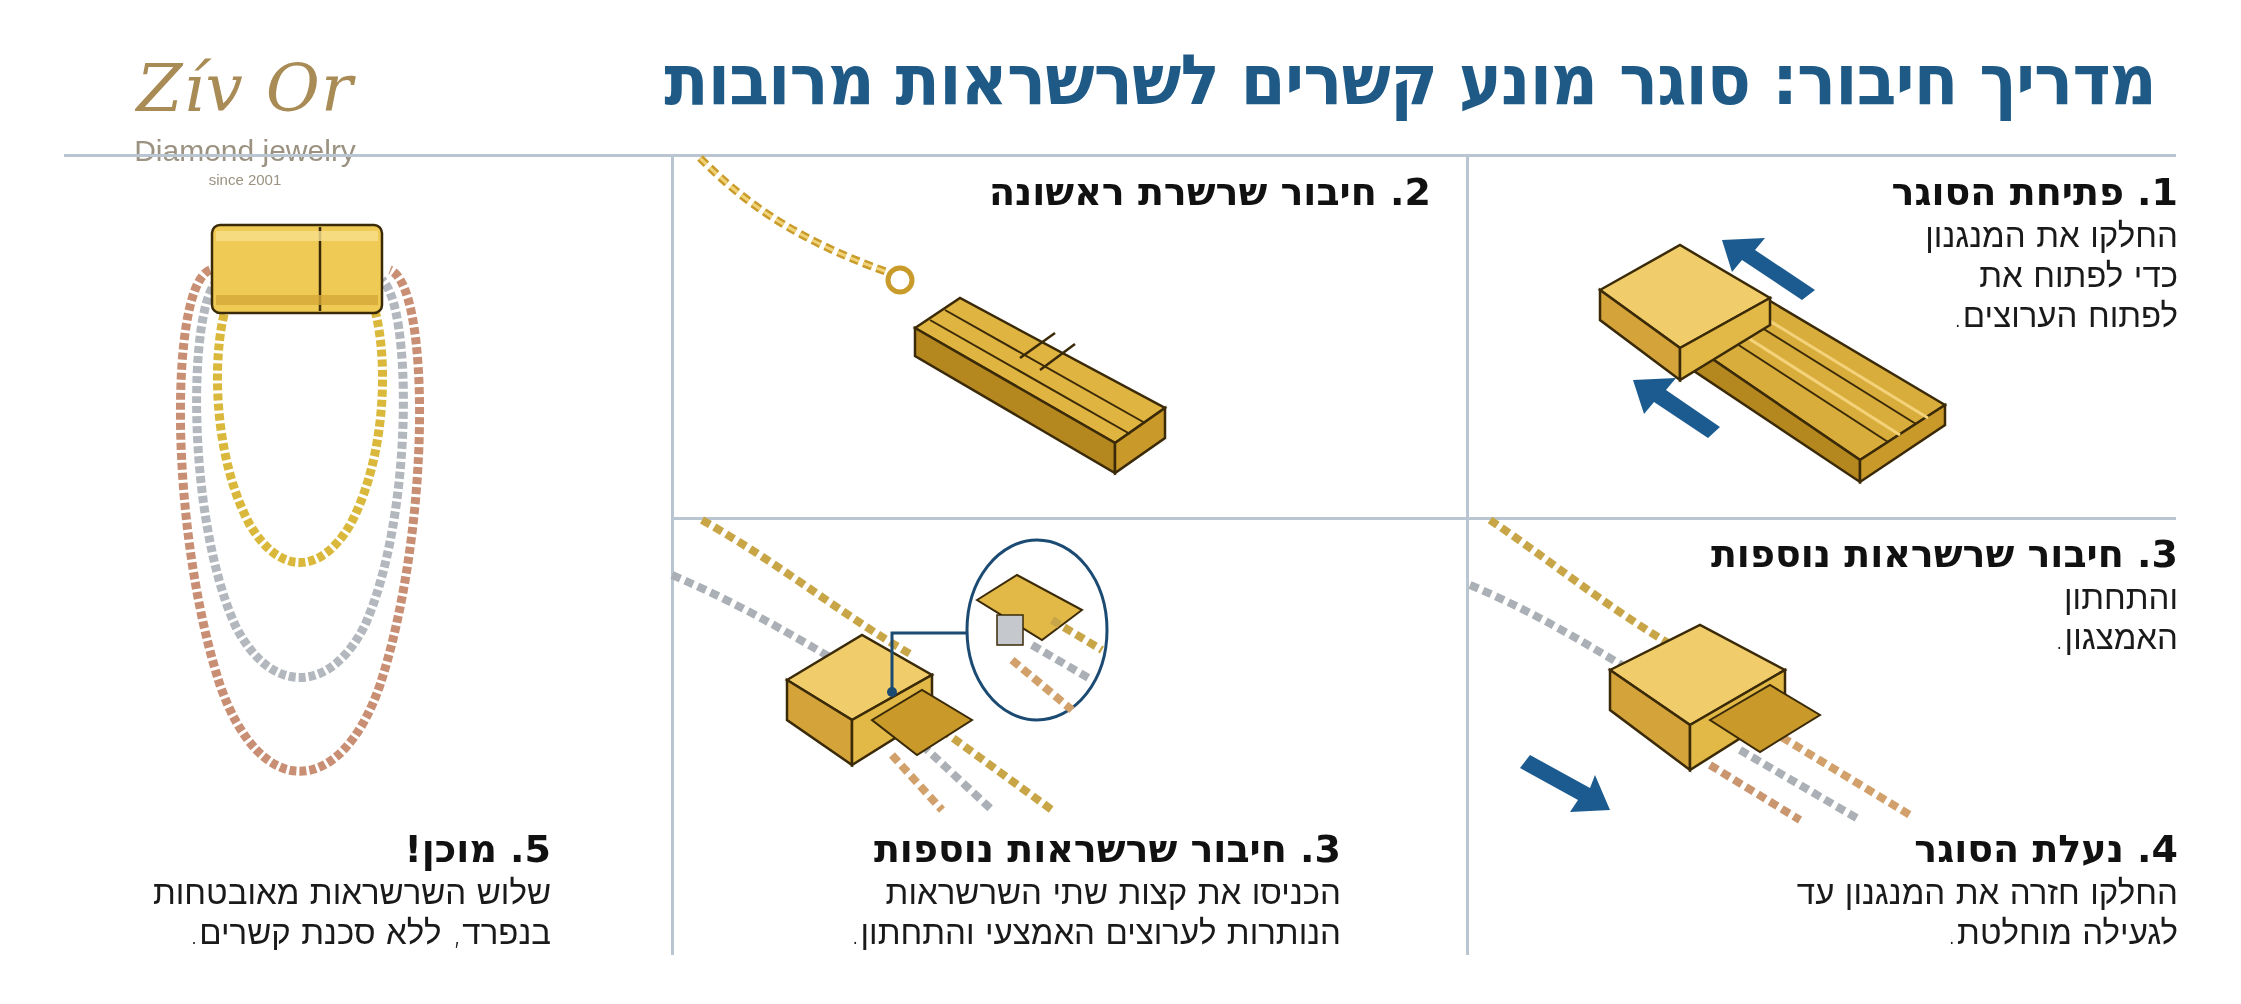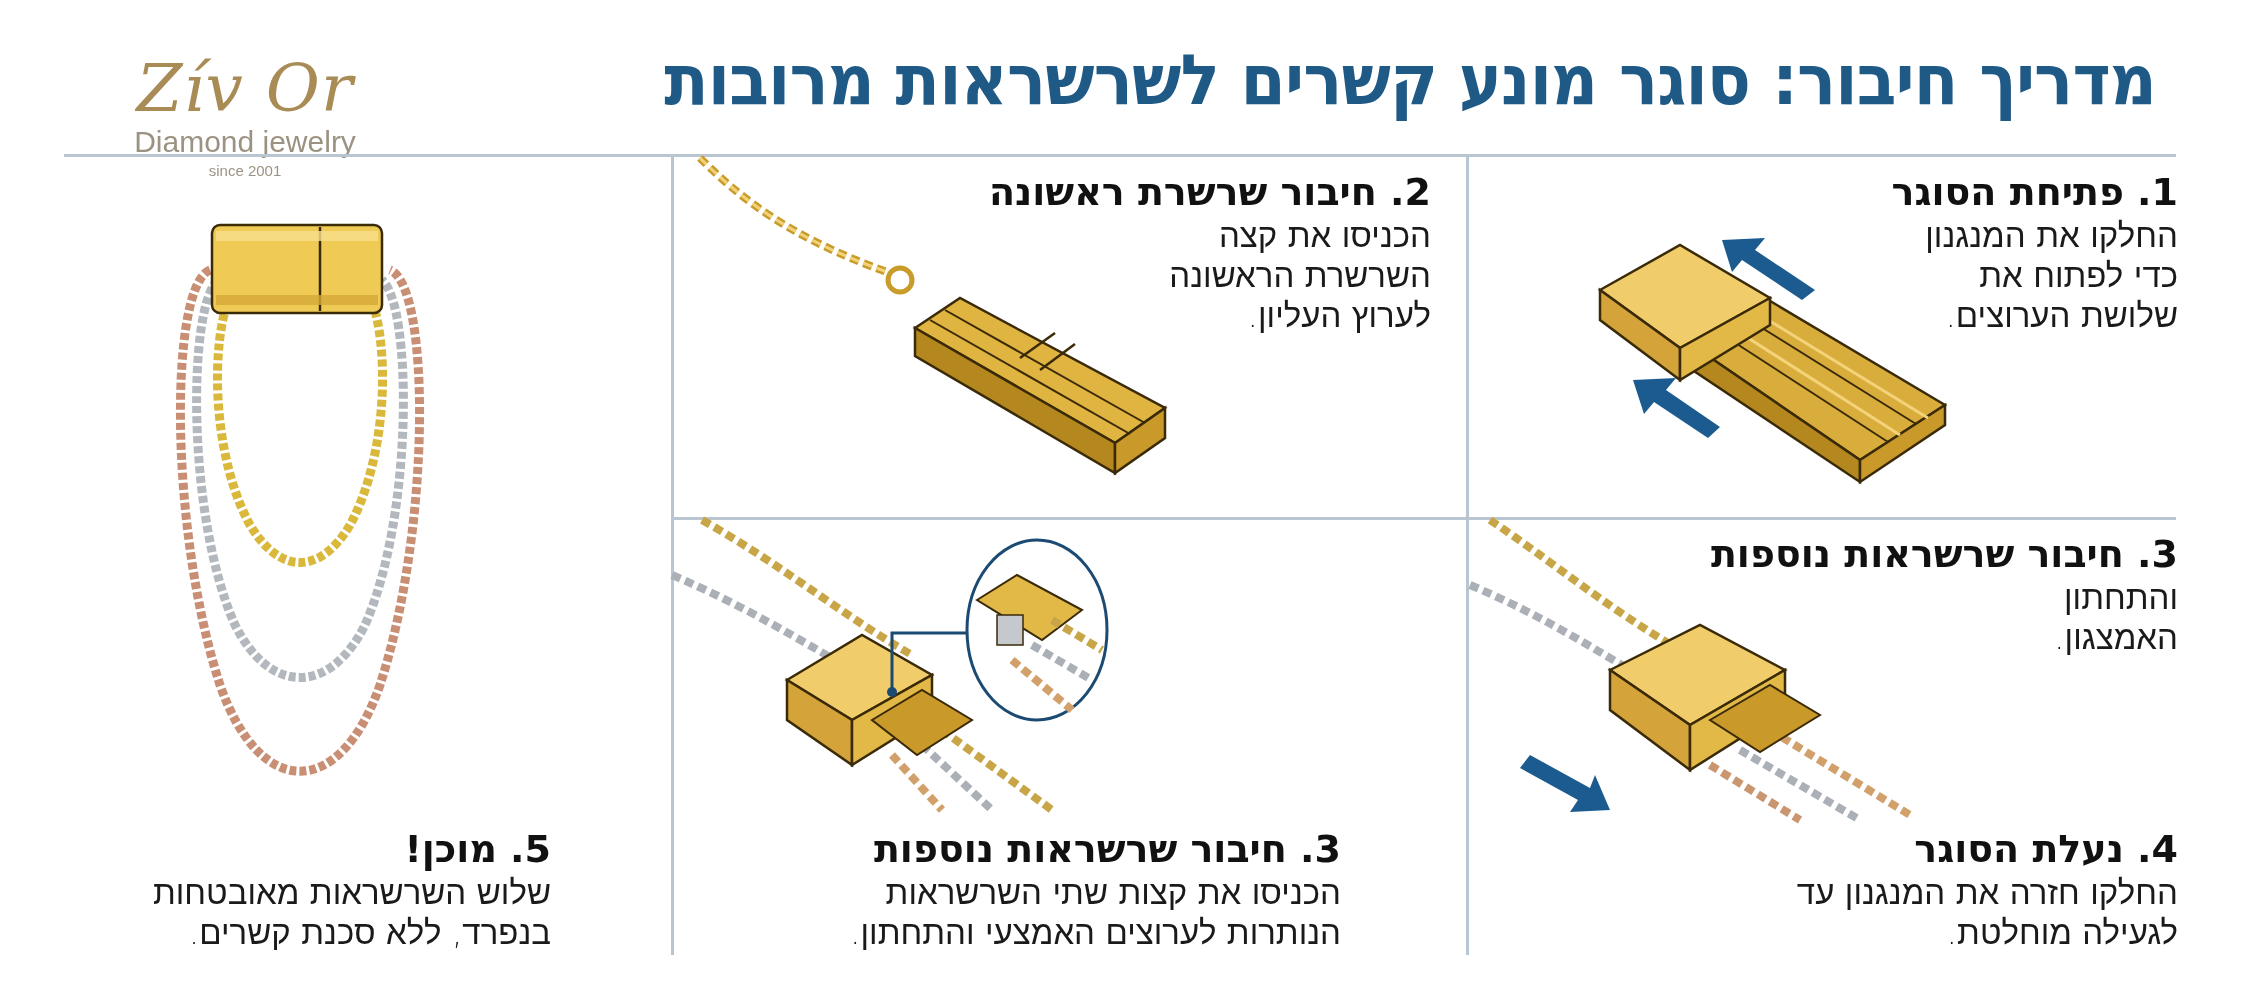--- a/index.html
+++ b/index.html
@@ -2,21 +2,21 @@
 <html><head>
 <meta charset="utf-8">
 <style>
   * { box-sizing: border-box; margin: 0; padding: 0; }
   html, body { width: 2241px; height: 1004px; background: #ffffff; overflow: hidden; }
   body { position: relative; font-family: "DejaVu Sans", "Liberation Sans", sans-serif; color: #111; }
 
   
   .logo { position: absolute; left: 110px; top: 18px; width: 270px; text-align: center; }
   .logo-name { font-family: "DejaVu Serif", "Liberation Serif", serif; font-style: italic; font-size: 66px; line-height: 70px; color: #a88b55; letter-spacing: 1px; margin-top: 36px; }
-  .logo-sub { font-family: "Liberation Sans", sans-serif; font-size: 30px; line-height: 32px; color: #9b9282; margin-top: 2px; }
+  .logo-sub { font-family: "Liberation Sans", sans-serif; font-size: 30px; line-height: 32px; color: #9b9282; margin-top: 11px; }
   .logo-since { font-family: "Liberation Sans", sans-serif; font-size: 15px; color: #9b9282; margin-top: 4px; }
 
   
   .page-title { position: absolute; right: 85px; top: 30px; direction: rtl; font-family: "DejaVu Sans", sans-serif; font-weight: bold; font-size: 70px; line-height: 100px; color: #1f5a87; letter-spacing: -1px; transform: scaleX(0.93); transform-origin: right center; white-space: nowrap; }
 
   
   .line { position: absolute; background: #b9c6d2; }
   .hl-top { left: 64px; top: 154px; width: 2112px; height: 3px; }
   .vl-1 { left: 671px; top: 155px; width: 3px; height: 800px; }
   .vl-2 { left: 1466px; top: 155px; width: 3px; height: 800px; }
@@ -51,21 +51,21 @@
 <div class="line hl-top"></div>
 <div class="line vl-1"></div>
 <div class="line vl-2"></div>
 <div class="line hl-mid"></div>
 
 <div class="step s1">
   <div class="step-title">1. פתיחת הסוגר</div>
   <div class="step-body">
     <span>החלקו את המנגנון</span>
     <span>כדי לפתוח את</span>
-    <span>שלושת הערוצים.</span>
+    <span>לפתוח הערוצים.</span>
   </div>
 </div>
 <svg style="left:1570px;top:220px;" width="380" height="260" viewBox="0 0 380 260">
 
   <polygon points="100,110 190,75 375,185 290,240 " fill="#d9ad3c" stroke="#3a2a08" stroke-width="2.5"></polygon>
   <polygon points="100,110 290,240 290,262 100,135" fill="#b5881f" stroke="#3a2a08" stroke-width="2.5"></polygon>
   <polygon points="290,240 375,185 375,205 290,262" fill="#c9992a" stroke="#3a2a08" stroke-width="2.5"></polygon>
   <line x1="130" y1="100" x2="318" y2="222" stroke="#3a2a08" stroke-width="2"></line>
   <line x1="160" y1="88" x2="346" y2="204" stroke="#3a2a08" stroke-width="2"></line>
   <line x1="142" y1="95" x2="330" y2="215" stroke="#f3d27a" stroke-width="3"></line>
@@ -76,25 +76,20 @@
   <polygon points="110,128 200,78 200,105 110,160" fill="#e2b947" stroke="#3a2a08" stroke-width="2.5"></polygon>
 
   <g fill="#1b5b8f">
     <polygon points="152,20 195,18 185,30 245,70 232,80 172,40 162,52"></polygon>
     <polygon points="63,160 106,158 96,170 150,207 138,218 84,182 74,194"></polygon>
   </g>
 </svg>
 
 <div class="step s2">
   <div class="step-title">2. חיבור שרשרת ראשונה</div>
-  <div class="step-body">
-    <span>הכניסו את קצה</span>
-    <span>השרשרת הראשונה</span>
-    <span>לערוץ העליון.</span>
-  </div>
 </div>
 <svg style="left:700px;top:158px;" width="520" height="320" viewBox="0 0 520 320">
 
   <path d="M0,0 C40,40 90,80 190,115" fill="none" stroke="#c99b2a" stroke-width="8" stroke-dasharray="9 5"></path>
   <path d="M0,0 C40,40 90,80 190,115" fill="none" stroke="#f1d37a" stroke-width="3" stroke-dasharray="9 5"></path>
   <circle cx="200" cy="122" r="12" fill="none" stroke="#c99b2a" stroke-width="5"></circle>
 
   <polygon points="215,170 260,140 465,250 415,285" fill="#e0b440" stroke="#3a2a08" stroke-width="2.5"></polygon>
   <polygon points="215,170 415,285 415,315 215,198" fill="#b5881f" stroke="#3a2a08" stroke-width="2.5"></polygon>
   <polygon points="415,285 465,250 465,280 415,315" fill="#c9992a" stroke="#3a2a08" stroke-width="2.5"></polygon>

